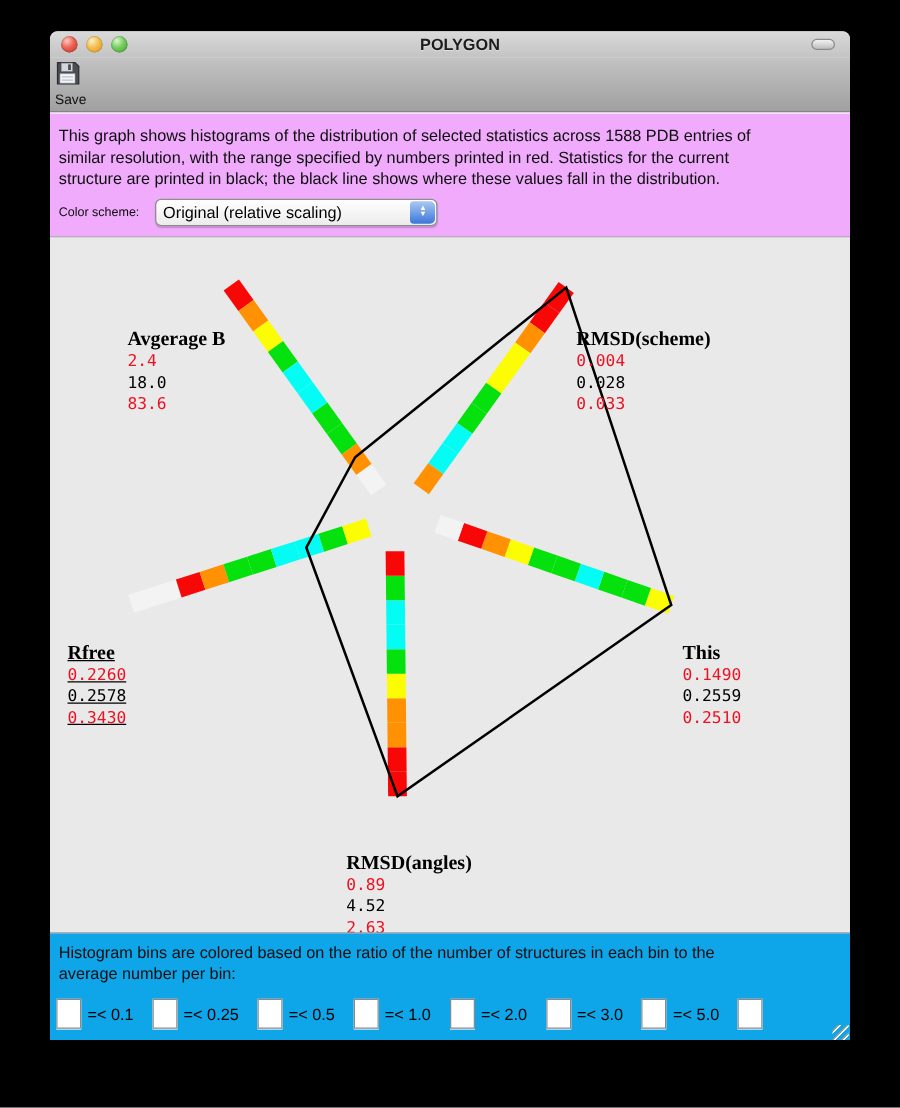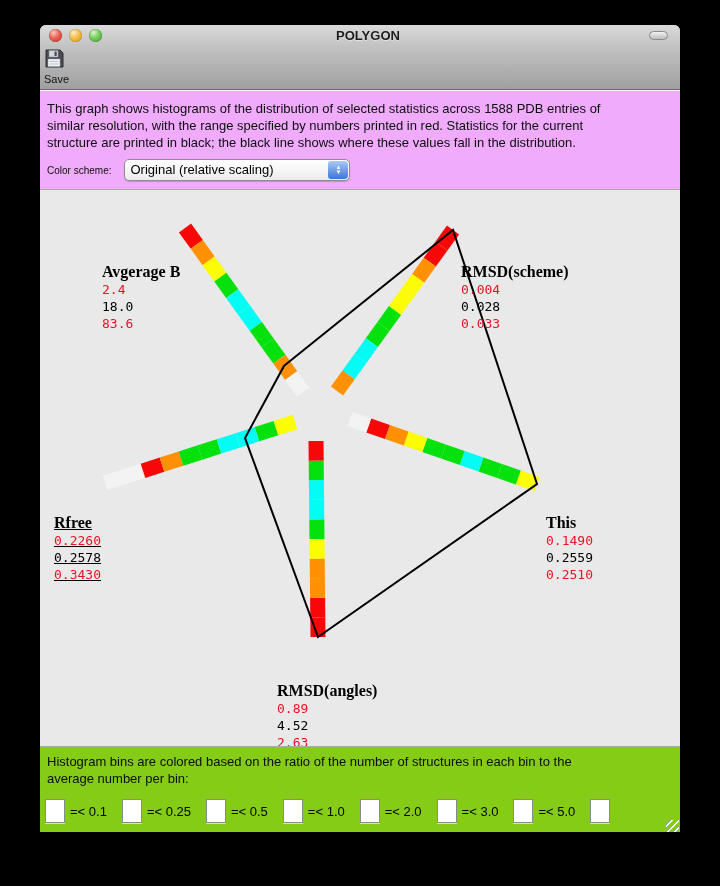--- a/index.html
+++ b/index.html
@@ -40,21 +40,21 @@
                  align-items:center;justify-content:center;color:#fff;font-size:6px;line-height:5px;}
   
   .chart-panel{position:absolute;top:165px;left:0;width:640px;height:556px;background:#e9e9e9;}
   .chart-panel svg{position:absolute;left:0;top:0;}
   .axis-block{position:absolute;font-family:"DejaVu Sans Mono",monospace;font-size:13px;line-height:17px;}
   .axis-name{font-family:"Liberation Serif",serif;font-size:16px;font-weight:bold;line-height:19px;color:#000;margin-top:44px;}
   .v-min,.v-max{color:#ee1122;}
   .v-cur{color:#000;}
   
   .bottom-panel{position:absolute;top:721px;left:0;right:0;height:88px;box-sizing:border-box;
-                border-top:1px solid #a9a9a9;padding:6px 7px 0;background:#84cc16;}
+                border-top:1px solid #a9a9a9;padding:6px 7px 0;background:#0ea5e9;}
   .legend-intro{font-size:13px;line-height:17px;color:#0d0d0d;}
   .legend-row{position:absolute;left:5px;top:52px;display:flex;align-items:center;column-gap:15px;}
   .legend-item{display:flex;align-items:center;gap:5px;}
   .swatch{width:20px;height:24px;background:#fff;border:1px solid #8a8a8a;box-sizing:border-box;
           padding:2px;box-shadow:0 1px 0 rgba(255,255,255,.6);}
   .swatch-fill{width:100%;height:100%;}
   .legend-label{font-size:13px;color:#000;white-space:nowrap;}
   .resize-grip{position:absolute;right:1px;bottom:1px;width:13px;height:13px;cursor:nwse-resize;
     background:repeating-linear-gradient(135deg,rgba(0,0,0,0) 0 3px,#9a9a9a 3px 4px,#fafafa 4px 5px);}
 </style>

